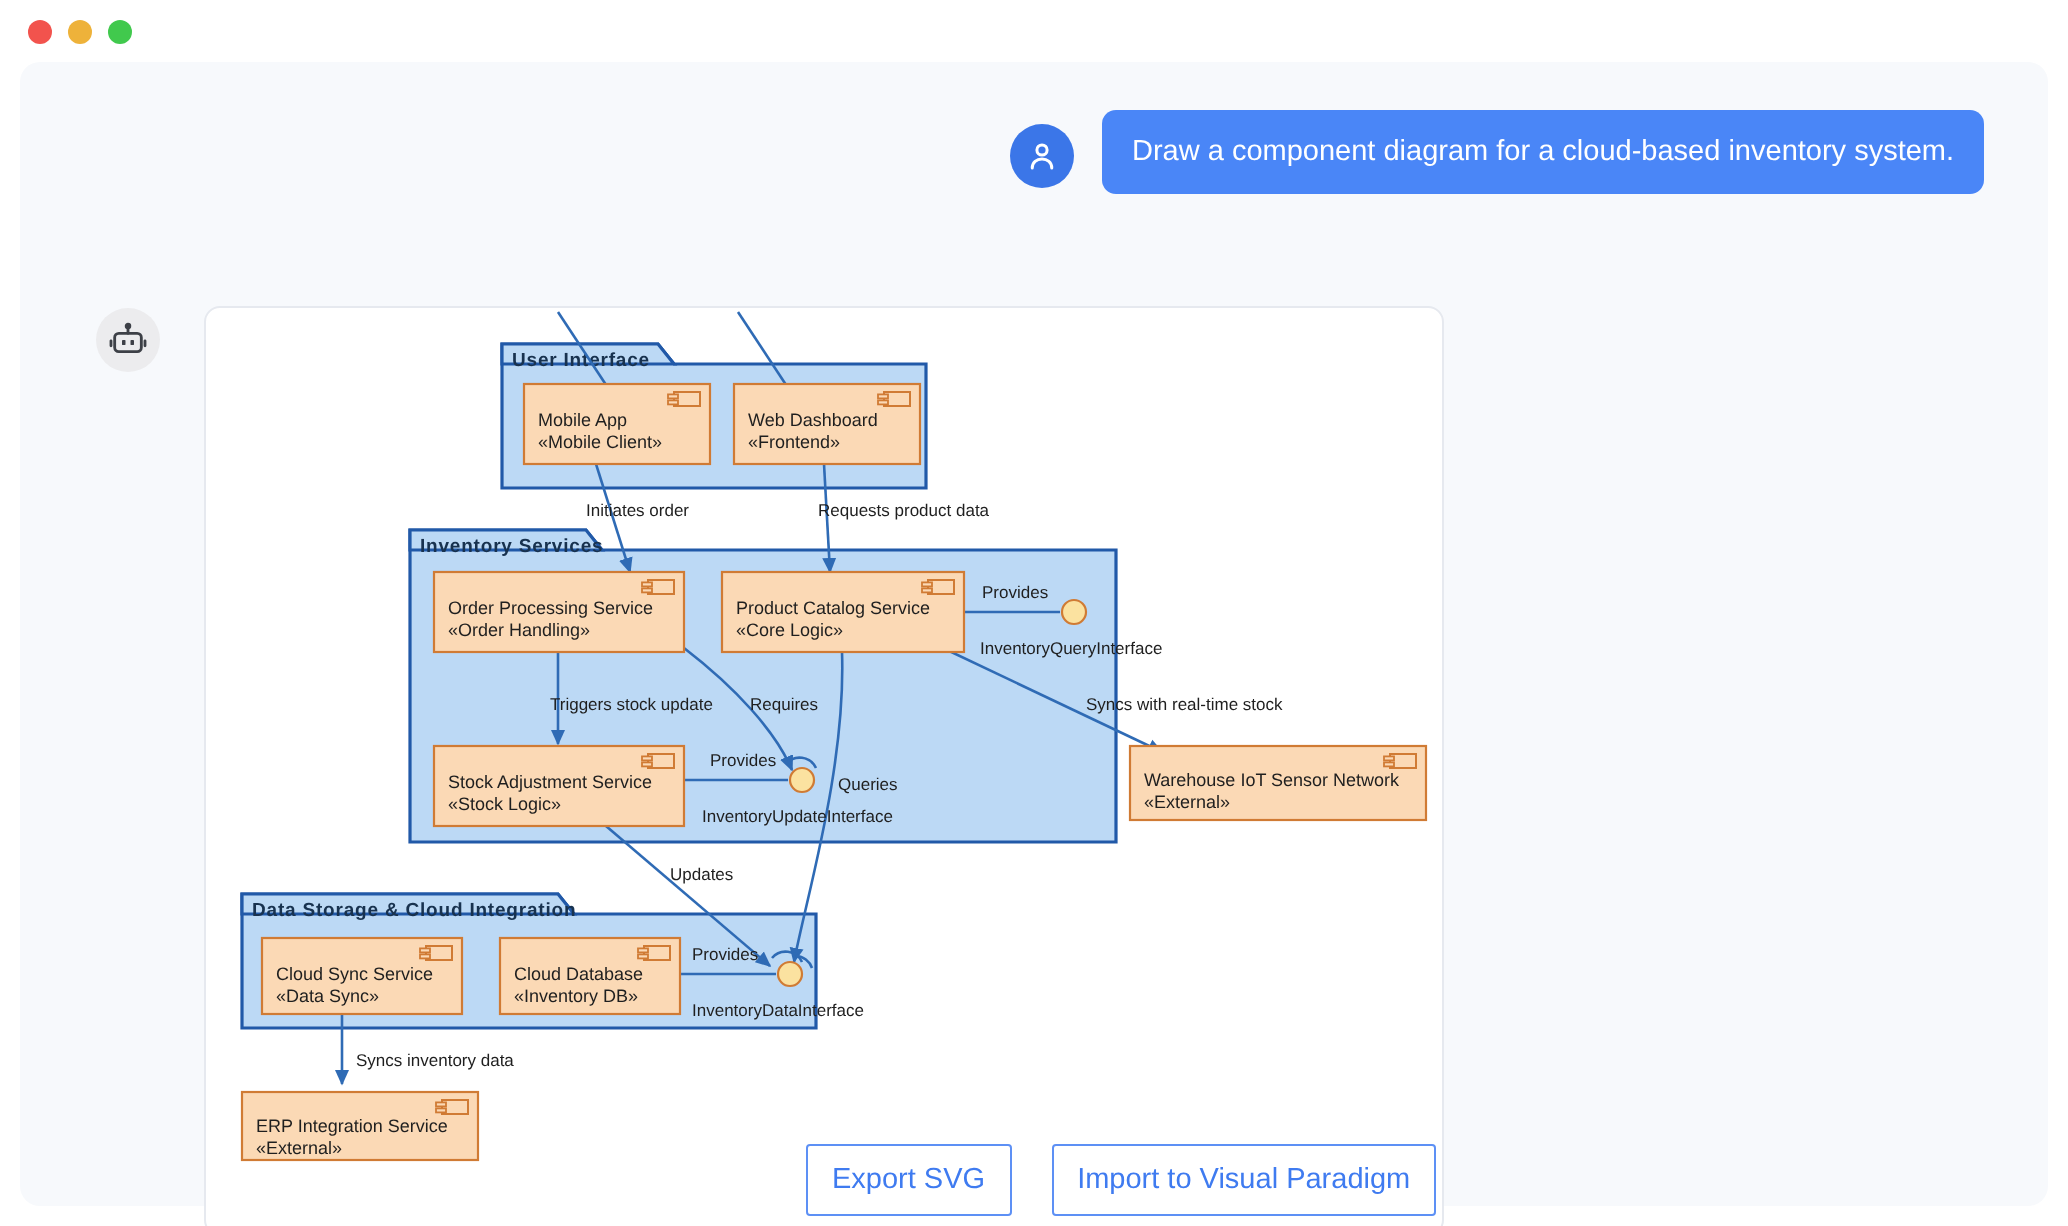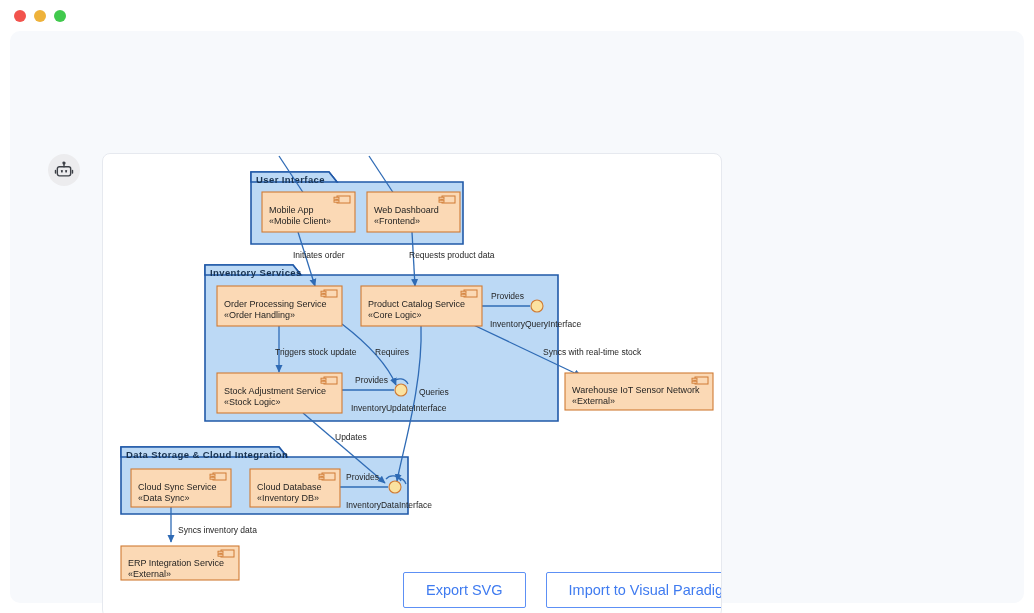--- a/index.html
+++ b/index.html
@@ -98,40 +98,49 @@
   .actions {
     position: absolute;
     left: 300px; top: 418px;
     display: flex; gap: 20px;
   }
   .action-btn {
     border: 1px solid #5d90f5;
     background: #ffffff;
     color: #3f7bf0;
     border-radius: 2px;
-    padding: 9px 22px;
+    padding: 9px 12px;
     font-size: 14.5px;
     font-family: "Liberation Sans", sans-serif;
     cursor: pointer;
     white-space: nowrap;
   }
 </style>
 </head>
 <body>
 
 <div class="app-window">
 
   <div class="titlebar">
     <span class="dot red"></span>
     <span class="dot yellow"></span>
     <span class="dot green"></span>
   </div>
 
   <div class="chat-surface">
 
+    <div class="user-row">
+      <div class="avatar">
+        <svg width="18" height="18" viewBox="0 0 24 24" fill="none" stroke="#ffffff" stroke-width="2" stroke-linecap="round" stroke-linejoin="round">
+          <circle cx="12" cy="8" r="3.4"></circle>
+          <path d="M5.5 20c0-3.6 2.9-6 6.5-6s6.5 2.4 6.5 6"></path>
+        </svg>
+      </div>
+      <div class="user-bubble">Draw a component diagram for a cloud-based inventory system.</div>
+    </div>
 
     <div class="assistant-row">
 
       <div class="bot-avatar">
         <svg width="20" height="20" viewBox="0 0 24 24" fill="none" stroke="#3d4047" stroke-width="1.7" stroke-linecap="round" stroke-linejoin="round">
           <rect x="4" y="8" width="16" height="11" rx="2.5"></rect>
           <path d="M12 8V4.5"></path>
             <circle cx="12" cy="3.6" r="1.1" fill="#3d4047"></circle>
           <path d="M1.8 12.5v3M22.2 12.5v3"></path>
           <rect x="8.4" y="12" width="2.1" height="3" rx="0.5" fill="#3d4047" stroke="none"></rect>

